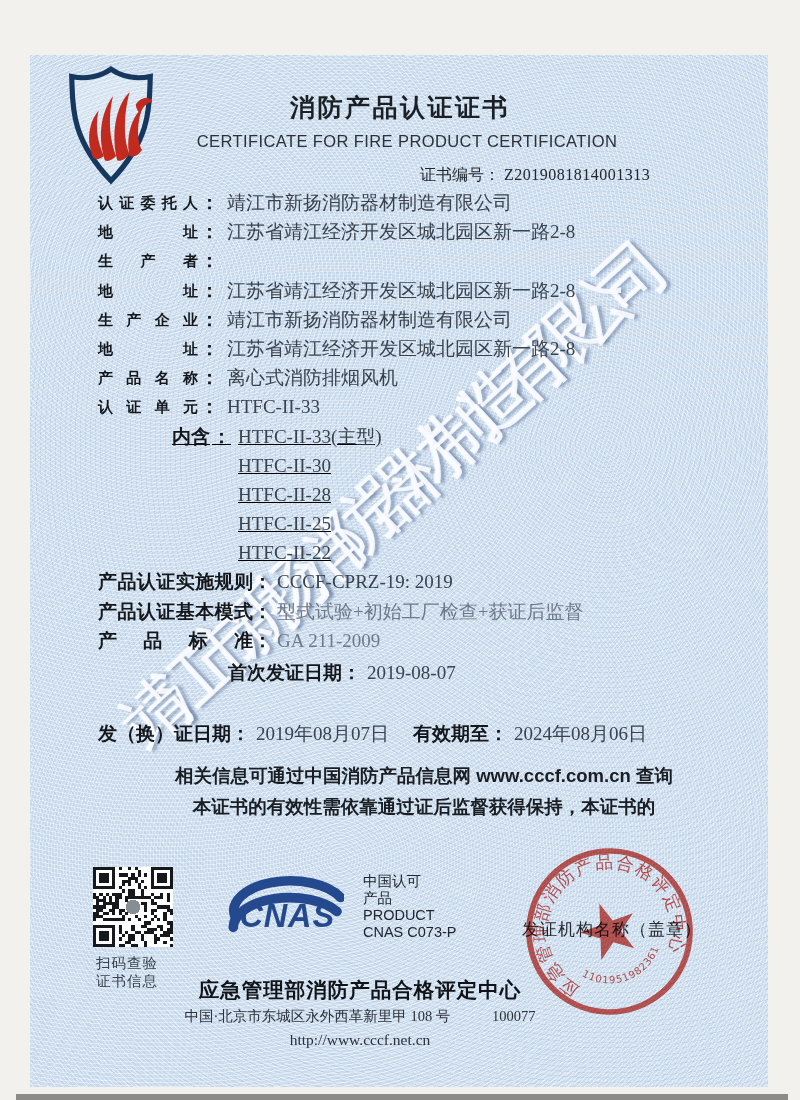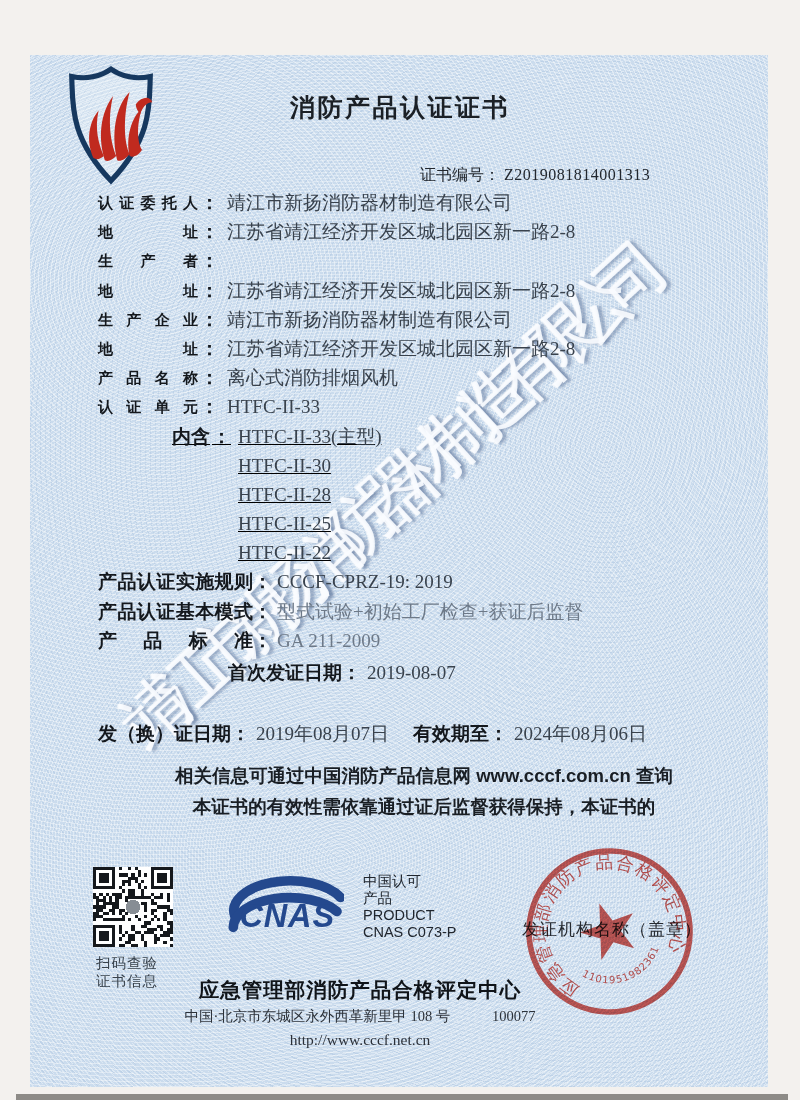--- a/index.html
+++ b/index.html
@@ -117,20 +117,21 @@
         <path d="M50,6 C60,13 74,16 88,13 C87,40 90,72 50,114 C10,72 13,40 12,13 C26,16 40,13 50,6 Z" fill="#f3f7fc" fill-opacity="0.30" stroke="#16385f" stroke-width="5"></path>
         <path d="M33,92 C26,76 28,58 38,46 C34,64 38,78 43,90 C40,93 36,94 33,92 Z" fill="#c02a1f"></path>
         <path d="M44,94 C37,72 40,48 52,32 C46,56 50,78 55,90 C51,94 47,96 44,94 Z" fill="#c02a1f"></path>
         <path d="M56,94 C50,70 54,42 68,28 C61,54 63,78 68,88 C64,93 59,96 56,94 Z" fill="#c02a1f"></path>
         <path d="M68,90 C64,72 70,52 80,44 C74,62 76,78 80,84 C77,89 72,92 68,90 Z" fill="#c02a1f"></path>
         <path d="M74,40 C80,32 88,32 90,38 C84,38 80,44 78,50 C76,46 74,44 74,40 Z" fill="#c02a1f"></path>
       </svg>
     </div>
 
     <div class="title">消防产品认证证书</div>
+    <div class="subtitle">CERTIFICATE FOR FIRE PRODUCT CERTIFICATION</div>
     <div class="cert-no">
       <span>证书编号</span><span>：</span>
       <span class="num">Z2019081814001313</span>
     </div>
 
     <div class="fields">
       <div class="frow">
           <span class="flabel">认证委托人</span>
           <span class="fcolon">：</span>
           <span class="fvalue">靖江市新扬消防器材制造有限公司</span>

